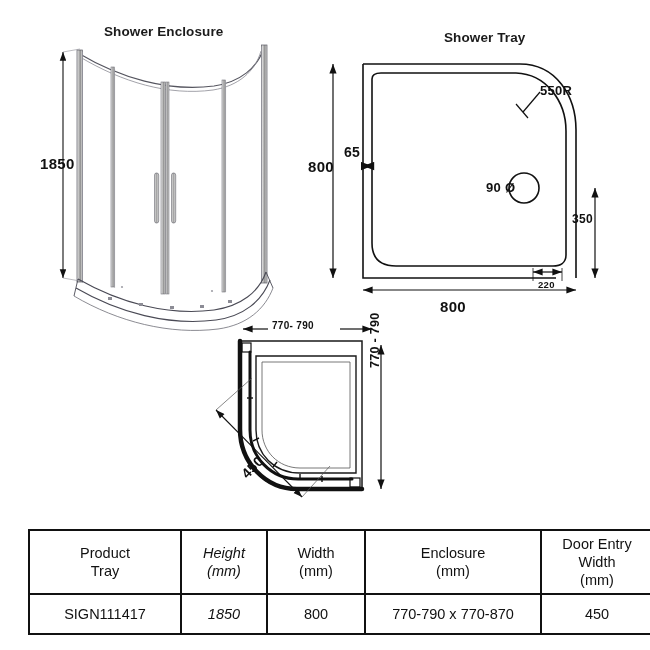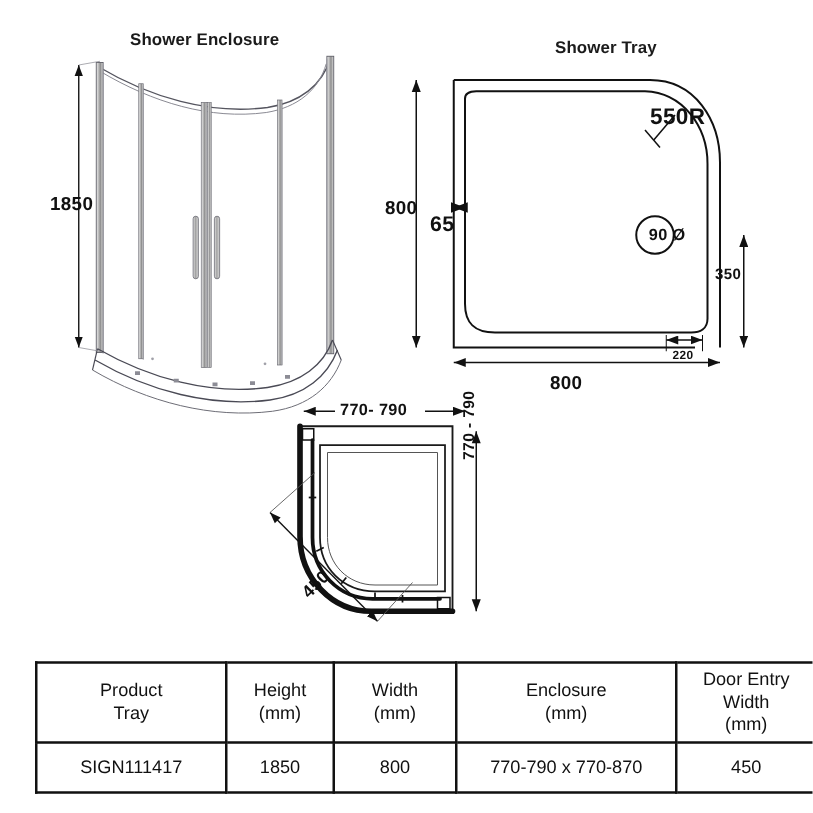--- a/index.html
+++ b/index.html
@@ -43,27 +43,27 @@
     font-size: 15px;
     font-weight: 700;
     color: #111111;
     white-space: nowrap;
     letter-spacing: 0.3px;
   }
 
   
   #dim-1850       { left: 40px;  top: 155px; }
   #dim-tray-800v  { left: 308px; top: 158px; }
-  #dim-tray-65    { left: 344px; top: 170px; font-size: 17px; }
-  #dim-550R       { left: 520px; top: 83px;  font-size: 18px; }
-  #dim-90d        { left: 486px; top: 180px; font-size: 13px; margin-left: 33px; }
+  #dim-tray-65    { left: 344px; top: 144px; font-size: 14px; }
+  #dim-550R       { left: 540px; top: 83px;  font-size: 13px; }
+  #dim-90d        { left: 486px; top: 180px; font-size: 13px; }
   #dim-350        { left: 572px; top: 212px; font-size: 12px; }
   #dim-130        { left: 538px; top: 279px; font-size: 9.5px; }
   #dim-tray-800h  { left: 440px; top: 298px; }
-  #dim-plan-top   { left: 272px; top: 320px; font-size: 13px; }
+  #dim-plan-top   { left: 272px; top: 320px; font-size: 10px; }
   #dim-plan-right {
     left: 368px; top: 368px;
     font-size: 12.5px;
     transform: rotate(-90deg);
     transform-origin: left top;
     writing-mode: horizontal-tb;
   }
   #dim-plan-450 {
     left: 238px; top: 470px;
     font-size: 14px;
@@ -87,21 +87,21 @@
     vertical-align: middle;
     font-size: 14.5px;
     color: #111111;
     padding: 4px 2px;
     line-height: 1.25;
     font-family: "Liberation Sans", sans-serif;
   }
   #spec-table tr.head-row td { height: 52px; }
   #spec-table tr.body-row td { height: 30px; }
   .col-0 { width: 146px; border-radius: 28px; }
-  .col-1 { width: 80px; }
+  .col-1 { width: 80px; font-style: italic; }
   .col-2 { width: 92px; }
   .col-3 { width: 170px; }
   .col-4 { width: 106px; }
   .cell-line { display: block; }
 </style>
 </head>
 <body>
 
 <div id="root">
 

